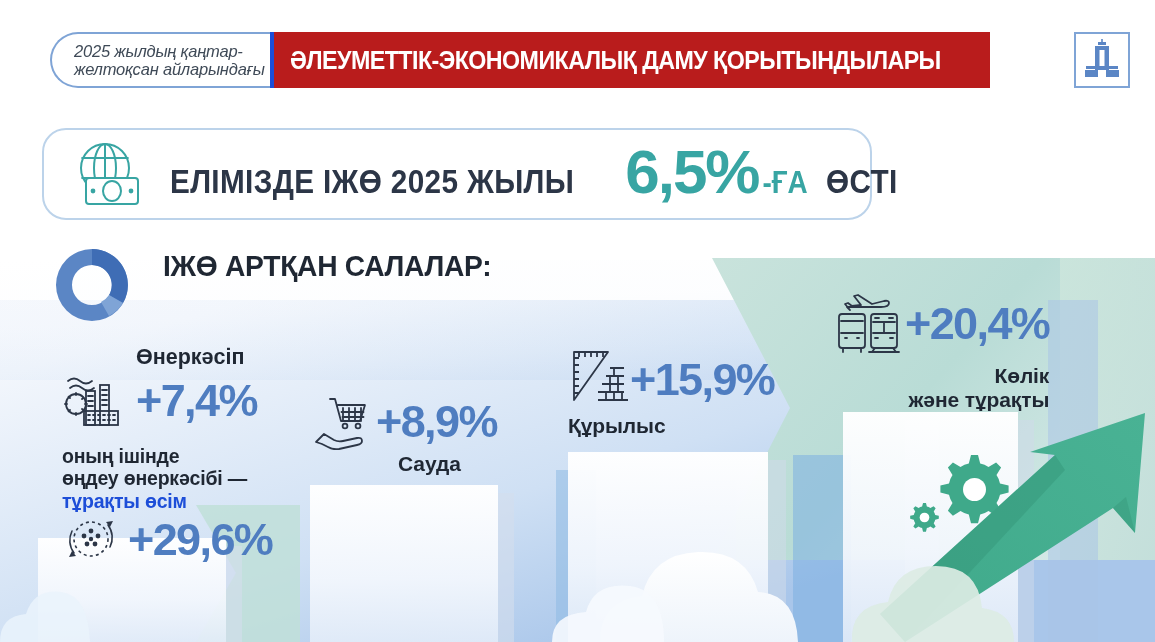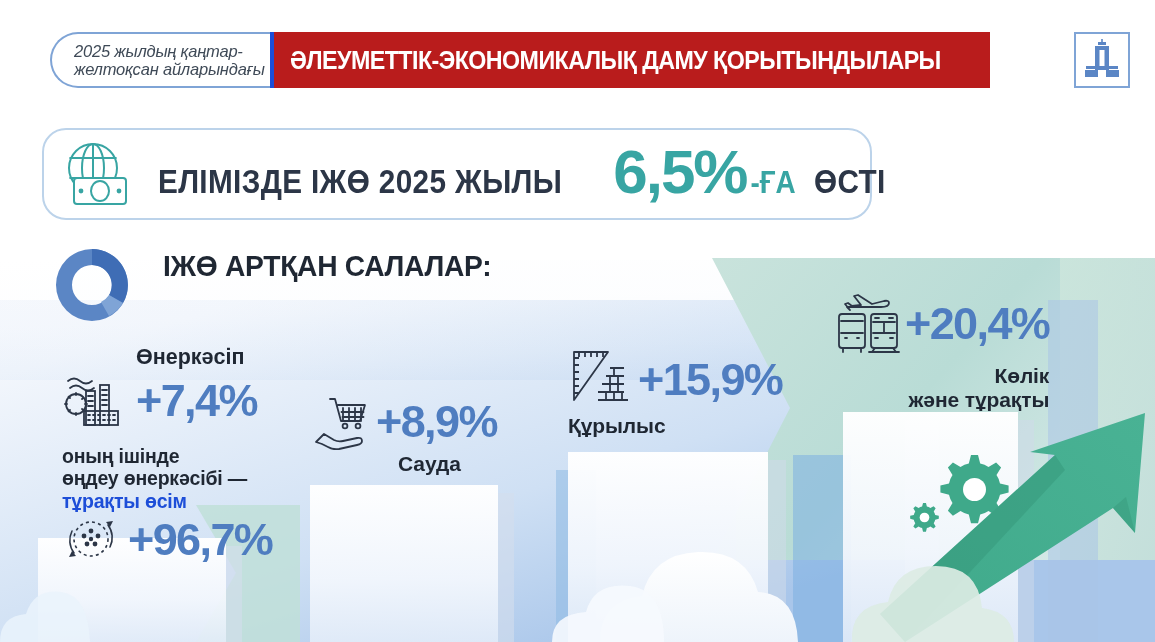--- a/index.html
+++ b/index.html
@@ -41,21 +41,21 @@
   #logo-box {
     position:absolute; right:25px; top:32px; width:56px; height:56px;
     border:2px solid #7fa4d6; background:#fff; z-index:20;
     display:flex; align-items:center; justify-content:center;
   }
 
   
   #gdp-banner {
     position:absolute; left:42px; top:128px; width:830px; height:92px;
     background:#ffffff; border:2px solid #bcd3ea; border-radius:24px;
-    z-index:20; display:flex; align-items:center; padding-left:16px;
+    z-index:20; display:flex; align-items:center; padding-left:28px;
   }
   #gdp-icon { width:74px; height:68px; flex:none; }
   #gdp-text {
     margin-left:24px; display:flex; align-items:baseline;
     white-space:nowrap;
   }
   .gdp-lead {
     font-size:33px; font-weight:700; color:#2c3647;
     letter-spacing:0.4px; transform:scaleX(0.9);
     transform-origin:left center;
@@ -109,21 +109,21 @@
   #sub-note .blue { color:#1d4ed8; display:block; }
   #sub-row { display:flex; align-items:center; margin-top:1px; }
   #sub-row .pct { margin-left:8px; }
 
   
   #sector-trade { left:312px; top:392px; }
   #sector-trade .sector-label { margin-left:86px; margin-top:2px; }
 
   
   #sector-construction { left:568px; top:348px; }
-  #sector-construction .pct { margin-left:8px; }
+  #sector-construction .pct { margin-left:0; }
   #sector-construction .sector-label { margin-top:4px; }
 
   
   #sector-transport { left:833px; top:288px; }
   #sector-transport .pct { margin-left:2px; }
   #sector-transport .sector-label { margin-top:6px;text-align:right; }
 
   svg { display:block; }
 </style>
 </head>
@@ -309,21 +309,21 @@
       <path d="M48 14 l-4 -5 l7 -1 Z" fill="#2c3647"></path>
       <g fill="#2c3647">
         <circle cx="29" cy="18" r="2.4"></circle>
           <circle cx="22" cy="23" r="2.4"></circle>
         <circle cx="36" cy="23" r="2.4"></circle>
           <circle cx="25" cy="31" r="2.4"></circle>
         <circle cx="33" cy="31" r="2.4"></circle>
           <circle cx="29" cy="26" r="2.2"></circle>
       </g>
     </svg>
-    <div class="pct">+96,7%</div>
+    <div class="pct">+29,6%</div>
   </div>
 </div>
 
 <div class="sector" id="sector-trade">
   <div class="sector-row">
     <svg class="icon-sq" width="64" height="58" viewBox="0 0 64 58">
       <g fill="none" stroke="#2c3647" stroke-width="1.8" stroke-linecap="round" stroke-linejoin="round">
         <path d="M18 7 h5 l6 22 h19 l5 -16 h-27"></path>
         <path d="M31 16 v13 M37 16 v13 M43 16 v13 M49 16 v13"></path>
         <path d="M29.5 20 h22 M30.5 25 h21"></path>

